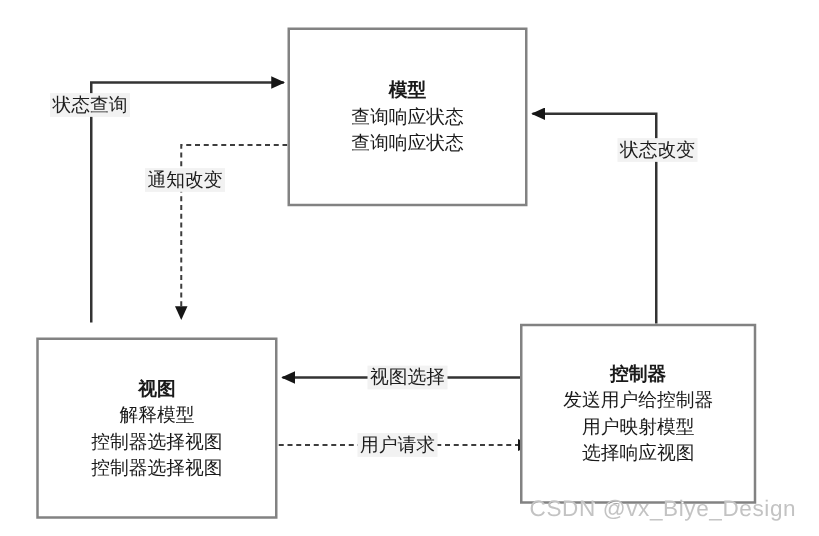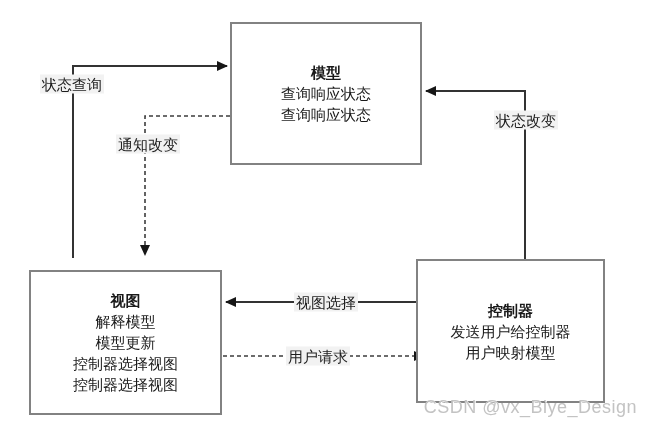--- a/index.html
+++ b/index.html
@@ -94,29 +94,29 @@
 
   <div class="node" id="box-model">
     <div class="title">模型</div>
     <div>查询响应状态</div>
     <div>查询响应状态</div>
   </div>
 
   <div class="node" id="box-view">
     <div class="title">视图</div>
     <div>解释模型</div>
-    <div>模型更新</div>
     <div>控制器选择视图</div>
     <div>控制器选择视图</div>
   </div>
 
   <div class="node" id="box-controller">
     <div class="title">控制器</div>
     <div>发送用户给控制器</div>
     <div>用户映射模型</div>
+    <div>选择响应视图</div>
   </div>
 
   <div class="edge-label" id="lbl-state-query">状态查询</div>
   <div class="edge-label" id="lbl-notify-change">通知改变</div>
   <div class="edge-label" id="lbl-state-change">状态改变</div>
   <div class="edge-label" id="lbl-view-select">视图选择</div>
   <div class="edge-label" id="lbl-user-request">用户请求</div>
 
   <div id="watermark">CSDN @vx_Biye_Design</div>
 

